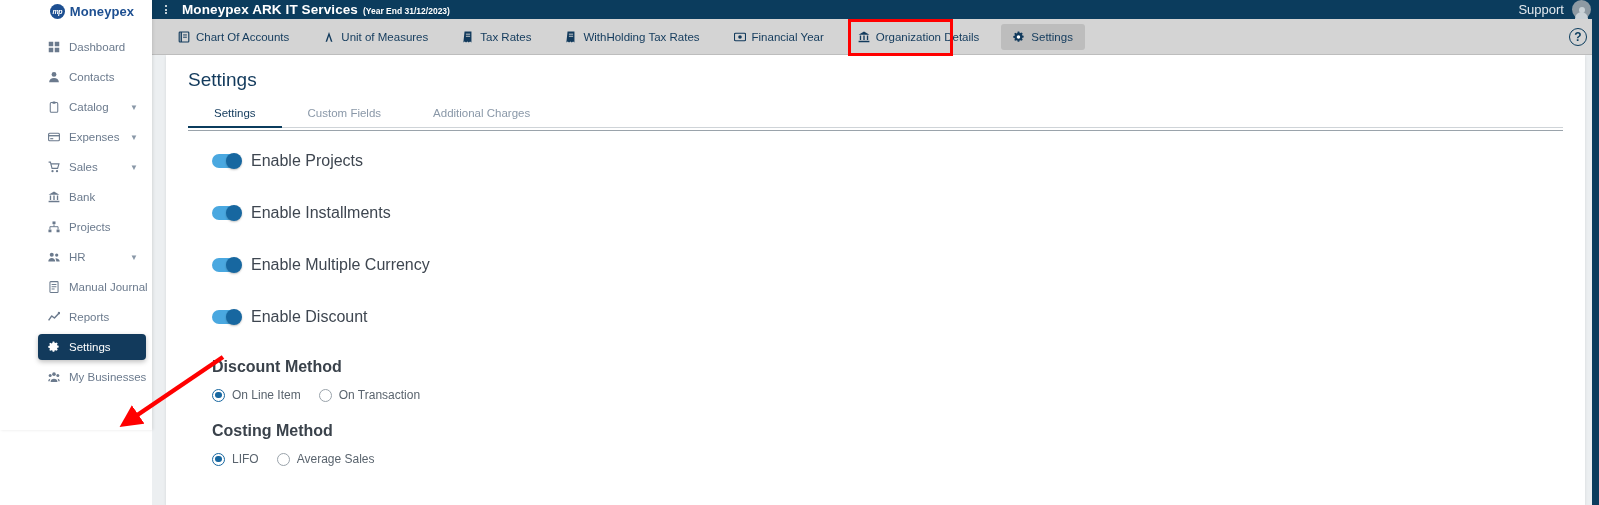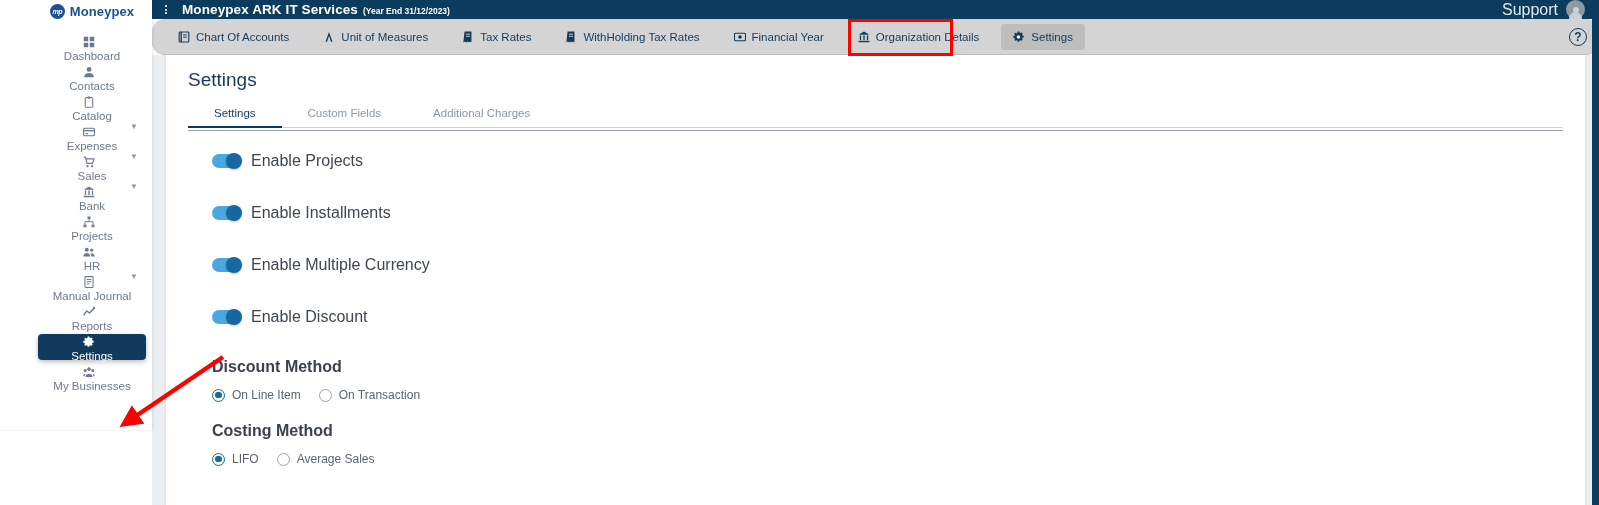--- a/index.html
+++ b/index.html
@@ -44,21 +44,20 @@
   .nav-item {
     display: flex; align-items: center;
     height: 26px;
     margin: 4px 6px;
     padding: 0 8px;
     border-radius: 4px;
     color: #6b7a8d;
     font-size: 11.5px;
     cursor: pointer;
     position: relative;
-    flex-direction: column;
   }
   .nav-item .ni-icon {
     width: 16px; flex: 0 0 16px;
     display: flex; align-items: center; justify-content: center;
     margin-right: 7px;
     color: #6b7a8d;
   }
   .nav-item .ni-label { white-space: nowrap; }
   .nav-item .ni-caret {
     margin-left: auto;
@@ -71,61 +70,60 @@
   }
   .nav-item.active .ni-icon { color: #ffffff; }
 
   
   .right { flex: 1 1 auto; display: flex; flex-direction: column; min-width: 0; position: relative; }
 
   .topbar {
     height: 19px;
     background: #0b3c5d;
     display: flex; align-items: center;
-    padding: 0 14px 0 8px;
+    padding: 0 8px 0 8px;
     color: #ffffff;
     flex: 0 0 19px;
     position: relative;
   }
   .kebab {
     width: 12px; display: flex; flex-direction: column; align-items: center; gap: 1.5px;
     cursor: pointer; flex: 0 0 12px;
   }
   .kebab i { display: block; width: 2px; height: 2px; background: #ffffff; border-radius: 50%; }
   .topbar-title {
     font-size: 13.5px; font-weight: bold; margin-left: 10px;
     white-space: nowrap; letter-spacing: 0.1px;
   }
   .topbar-sub {
     font-size: 8.5px; font-weight: bold; margin-left: 5px; margin-top: 2px;
     white-space: nowrap;
   }
   .topbar-right {
     margin-left: auto; display: flex; align-items: center; gap: 8px;
   }
-  .support-link { font-size: 16px; color: #e3e9ee; cursor: pointer; }
+  .support-link { font-size: 13px; color: #e3e9ee; cursor: pointer; }
   .avatar {
     width: 19px; height: 19px; border-radius: 50%;
     background: #8e9aa3;
     display: flex; align-items: flex-end; justify-content: center;
     overflow: hidden; flex: 0 0 19px;
     cursor: pointer;
   }
   .avatar .av-head { width: 6px; height: 6px; border-radius: 50%; background: #c9d1d6; margin-bottom: 1px; }
   .avatar .av-body { position: absolute; width: 13px; height: 7px; border-radius: 7px 7px 0 0; background: #c9d1d6; margin-top: 10px; }
   .avatar-wrap { position: relative; width: 19px; height: 19px; display: flex; align-items: center; justify-content: center; }
 
   .subnav {
     height: 36px; flex: 0 0 36px;
     background: #d4d4d4;
     display: flex; align-items: center;
     padding-left: 14px;
     border-bottom: 1px solid #bdbdbd;
     position: relative;
-    border-radius: 13px;
   }
   .subnav-item {
     display: flex; align-items: center; gap: 6px;
     font-size: 11.5px; color: #123a5c;
     padding: 7px 12px;
     border-radius: 3px;
     cursor: pointer;
     white-space: nowrap;
   }
   .subnav-item + .subnav-item { margin-left: 10px; }

